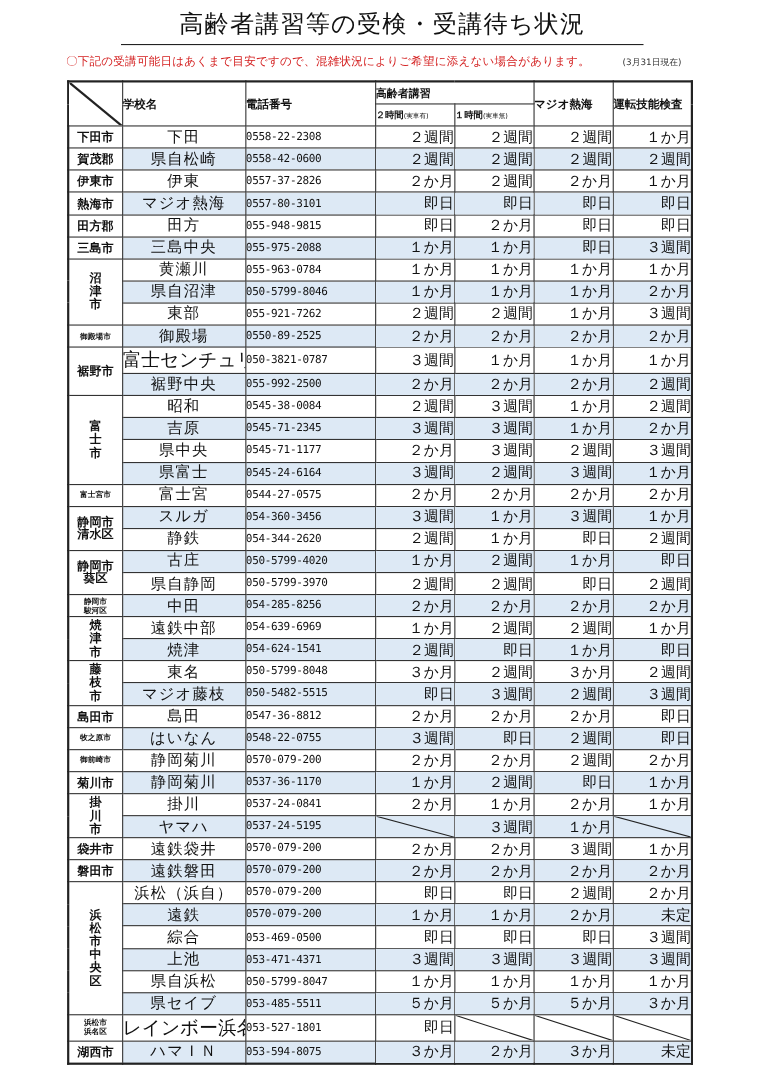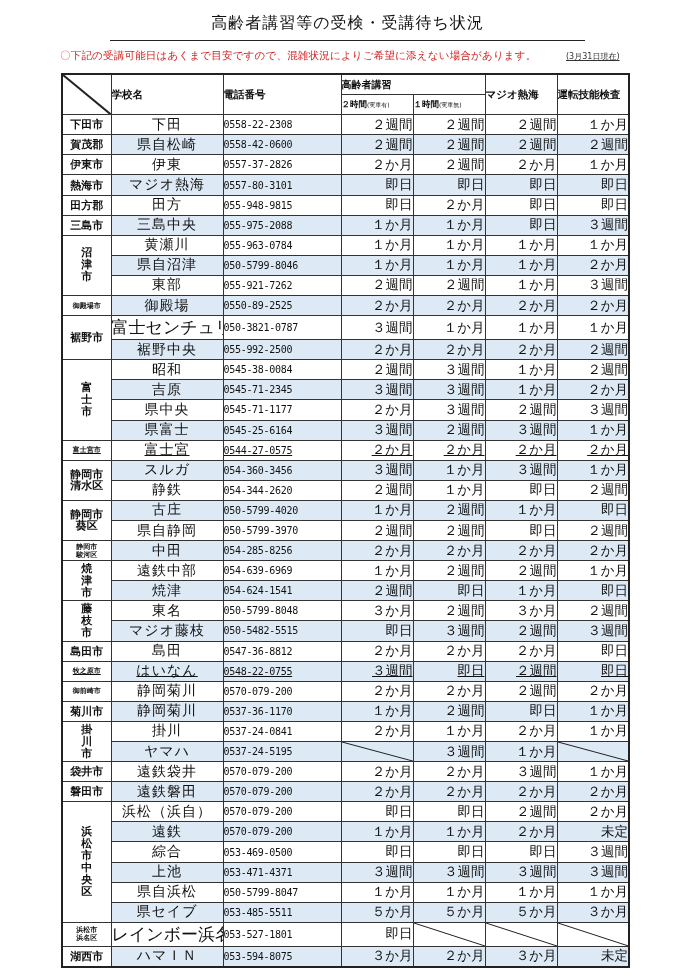--- a/index.html
+++ b/index.html
@@ -1,20 +1,20 @@
 <!DOCTYPE html>
 <html><head>
 <meta charset="utf-8">
 <style>
   html, body { margin: 0; padding: 0; background: #ffffff; }
   body { width: 690px; height: 976px; position: relative; font-family: "DejaVu Sans", sans-serif; color: #111; overflow: hidden; }
   .title-wrap { position: absolute; left: 110px; top: 8px; width: 475px; text-align: center; border-bottom: 1.5px solid #222; height: 32px; }
-  .title { font-size: 16px; letter-spacing: 1px; line-height: 30px; color: #111; }
+  .title { font-size: 22px; letter-spacing: 1px; line-height: 30px; color: #111; }
   .notice { position: absolute; left: 60px; top: 49px; font-size: 10.5px; color: #d42020; letter-spacing: 0.2px; }
-  .asof { position: absolute; left: 566px; top: 51px; font-size: 8px; color: #333; text-decoration: underline; }
+  .asof { position: absolute; left: 566px; top: 51px; font-size: 8px; color: #333; }
   table.main { position: absolute; left: 61px; top: 73px; width: 567px; border-collapse: collapse; table-layout: fixed; border: 2px solid #222; }
   table.main col.c-city { width: 49px; }
   table.main col.c-school { width: 112px; }
   table.main col.c-phone { width: 118px; }
   table.main col.c-v { width: 72px; }
   table.main th, table.main td { border: 1px solid #333; padding: 0; height: 19.1px; overflow: hidden; white-space: nowrap; }
   th { font-weight: bold; font-size: 10.5px; text-align: left; background: #fff; }
   th.small { font-size: 8.5px; height: 12px; }
   th.small .sub { font-size: 6px; font-weight: normal; }
   th.top { height: 14px; font-size: 10px; }
@@ -22,21 +22,21 @@
   th.diag svg { position: absolute; left: 0; top: 0; width: 100%; height: 100%; }
   td.city { font-size: 11px; font-weight: bold; text-align: center; line-height: 11px; background: #fff; white-space: normal; }
   td.city.vert { line-height: 12px; }
   td.city.tiny { font-size: 7px; line-height: 8px; }
   td.school { font-size: 14px; text-align: center; letter-spacing: 1px; margin-top: 44px; }
   td.school.narrow { font-size: 17px; letter-spacing: 0; }
   td.phone { font-size: 10px; text-align: left; font-family: "DejaVu Sans Mono", monospace; letter-spacing: -0.3px; }
   td.val { font-size: 13.5px; text-align: right; padding-right: 3px; position: relative; }
   td.val.na svg { position: absolute; left: 0; top: 0; width: 100%; height: 100%; }
   tr.shade td.school, tr.shade td.phone, tr.shade td.val { background: #dde9f5; }
-  tr.dash-bottom td { border-bottom: 1.5px dashed #222; text-decoration: underline; }
+  tr.dash-bottom td { border-bottom: 1.5px dashed #222; }
   tr.dash-bottom td.city { border-bottom: 1.5px dashed #222; }
 </style>
 </head>
 <body>
 
 <div class="title-wrap">
   <span class="title">高齢者講習等の受検・受講待ち状況</span>
 </div>
 <div class="notice">〇下記の受講可能日はあくまで目安ですので、混雑状況によりご希望に添えない場合があります。</div>
 <div class="asof">(3月31日現在)</div>
@@ -195,21 +195,21 @@
       <tr>
         <td class="school">県中央</td>
         <td class="phone">0545-71-1177</td>
         <td class="val">２か月</td>
         <td class="val">３週間</td>
         <td class="val">２週間</td>
         <td class="val">３週間</td>
       </tr>
       <tr class="shade">
         <td class="school">県富士</td>
-        <td class="phone">0545-25-6164</td>
+        <td class="phone">0545-24-6164</td>
         <td class="val">３週間</td>
         <td class="val">２週間</td>
         <td class="val">３週間</td>
         <td class="val">１か月</td>
       </tr>
       <tr class="dash-bottom">
         <td class="city tiny" rowspan="1">富士宮市</td>
         <td class="school">富士宮</td>
         <td class="phone">0544-27-0575</td>
         <td class="val">２か月</td>

